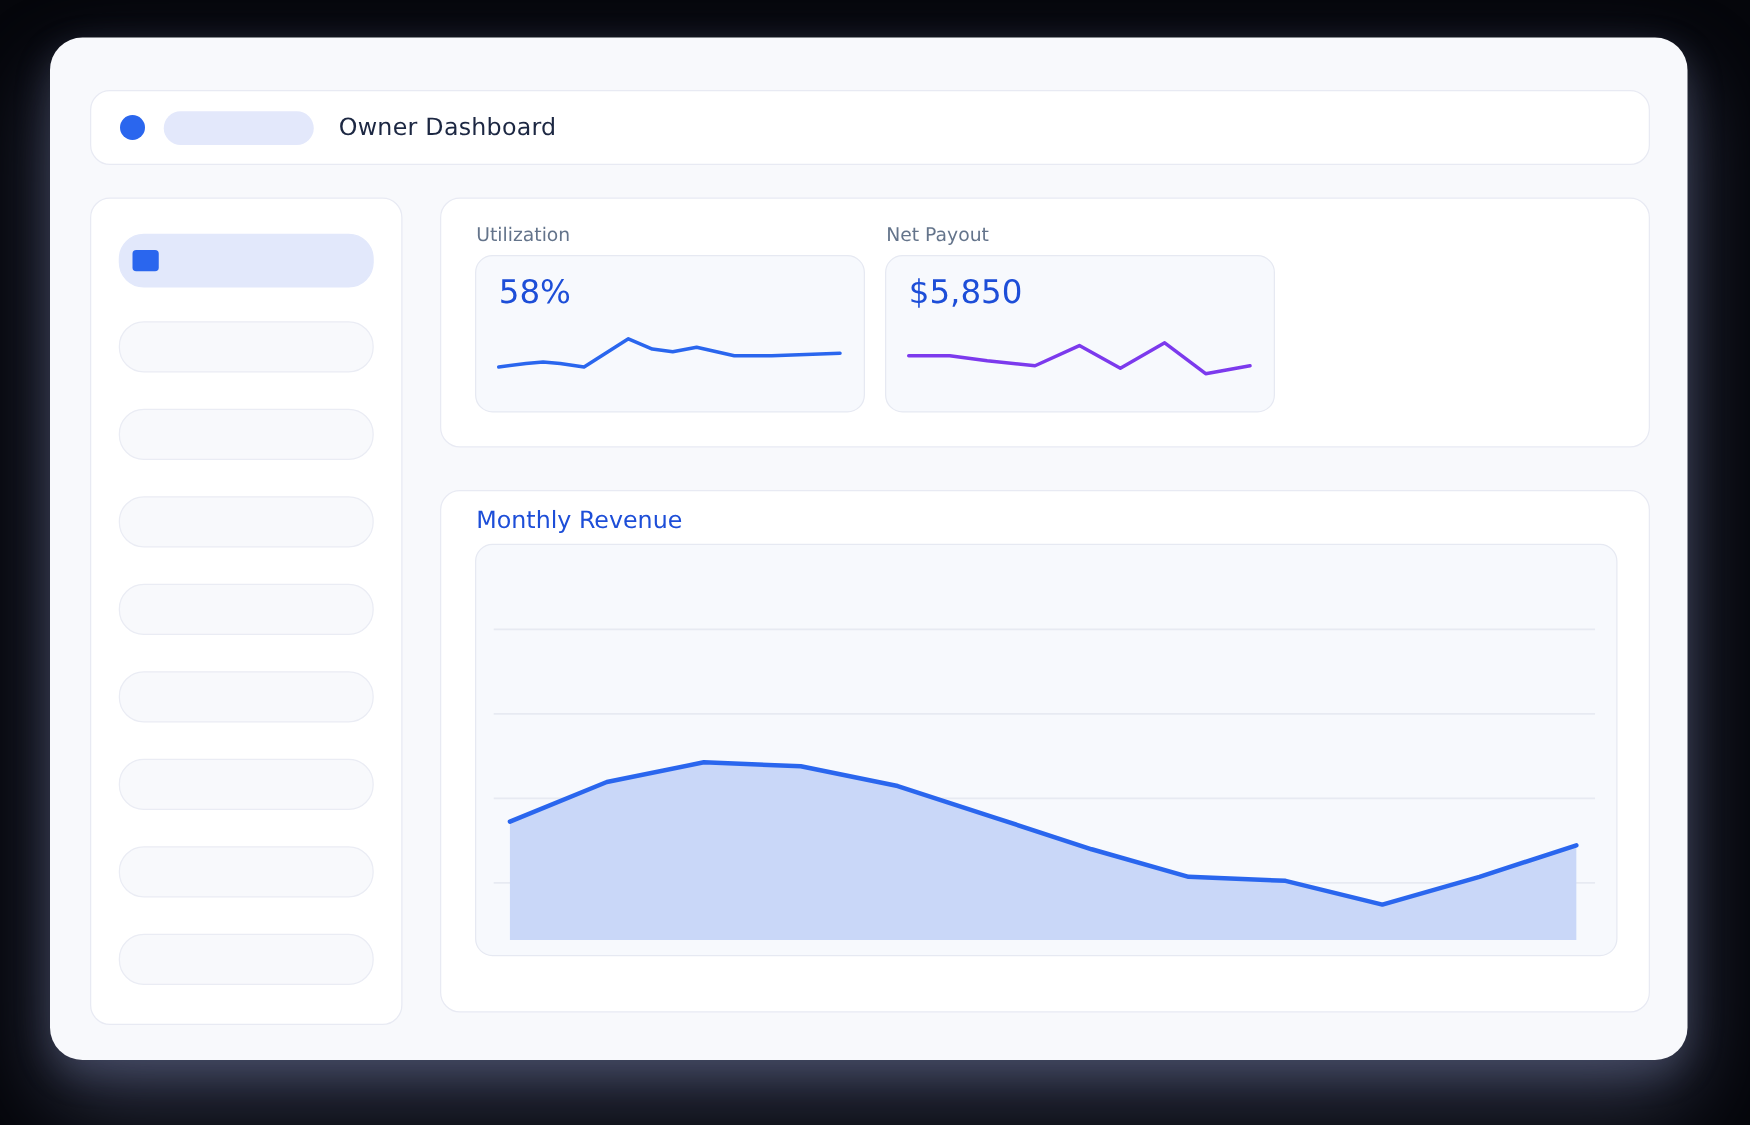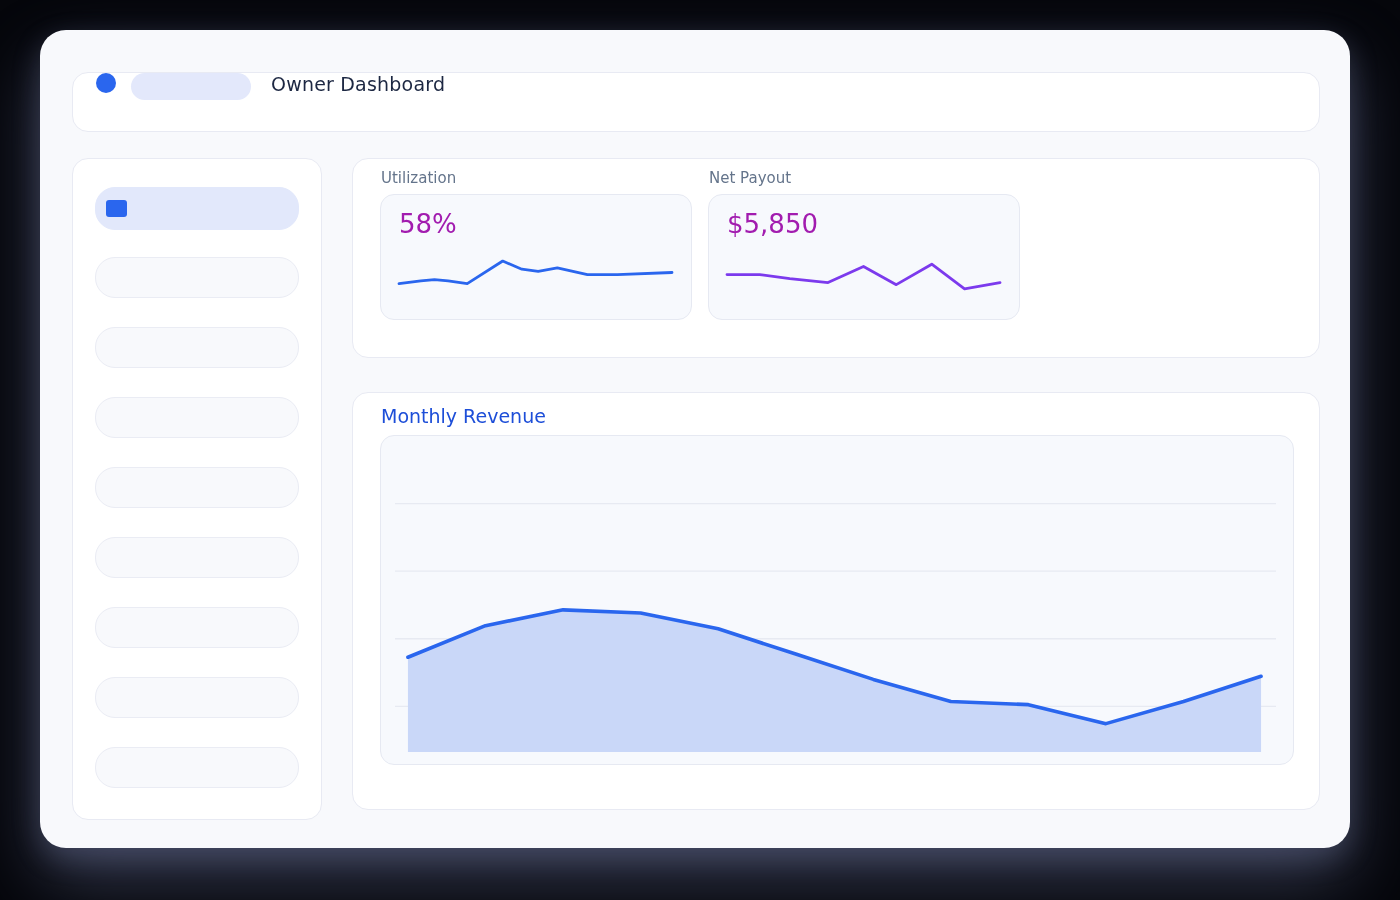--- a/index.html
+++ b/index.html
@@ -10,21 +10,21 @@
     font-family:"DejaVu Sans","Liberation Sans",sans-serif;
   }
   .window {
     position:absolute; left:40px; top:30px; width:1310px; height:818px;
     background:#f8f9fc; border-radius:26px;
     box-shadow:0 32px 70px rgba(125,136,180,.40), 0 10px 28px rgba(125,136,180,.28);
   }
   .header {
     position:absolute; left:32px; top:42px; width:1248px; height:60px;
     background:#ffffff; border:1.5px solid #e8eaf3; border-radius:16px;
-    display:flex; padding:0 20px;
+    display:flex; align-items:center; padding:0 20px;
   }
   .dot { width:20px; height:20px; border-radius:50%; background:#2a66ee; margin-left:3px; flex:0 0 auto; }
   .brand-pill { width:120px; height:27px; border-radius:14px; background:#e3e8fb; margin-left:15px; flex:0 0 auto; }
   .title { margin:0 0 0 20px; font-size:19px; font-weight:500; color:#1c2742; letter-spacing:.2px; }
 
   .sidebar {
     position:absolute; left:32px; top:128px; width:250px; height:662px;
     background:#ffffff; border:1.5px solid #e8eaf3; border-radius:16px;
     padding:28px 22px 0 22px;
   }
@@ -35,30 +35,30 @@
   .s-item.active {
     height:43px; margin-bottom:27px;
     background:#e2e8fb; border-color:#e2e8fb;
     display:flex; align-items:center;
   }
   .sq { width:21px; height:17px; border-radius:3px; background:#2a66ee; margin-left:10px; }
 
   .stats {
     position:absolute; left:312px; top:128px; width:968px; height:200px;
     background:#ffffff; border:1.5px solid #e8eaf3; border-radius:16px;
-    padding:10px 27px; overflow:visible;
+    padding:20px 27px; overflow:visible;
   }
   .stats-row { display:flex; gap:16px; }
   .stat-col { flex:0 0 312px; width:312px; }
   .stat-label { font-size:15px; line-height:18px; color:#64748b; margin:0 0 7px 1px; }
   .stat-card {
     position:relative; width:312px; height:126px;
     background:#f7f9fd; border:1.5px solid #e6e9f2; border-radius:14px;
   }
-  .stat-value { position:absolute; left:18px; top:14px; font-size:26px; font-weight:400; color:#a21caf; }
+  .stat-value { position:absolute; left:18px; top:14px; font-size:26px; font-weight:400; color:#1d4ed8; }
   .spark { position:absolute; left:16px; bottom:24px; width:277px; height:40px; display:block; }
 
   .revenue {
     position:absolute; left:312px; top:362px; width:968px; height:418px;
     background:#ffffff; border:1.5px solid #e8eaf3; border-radius:16px;
     padding:12px 27px;
   }
   .revenue-title { margin:0 0 8px 1px; font-size:19px; line-height:22px; font-weight:500; color:#1d4ed8; }
   .chart-card {
     position:relative; width:914px; height:330px;

